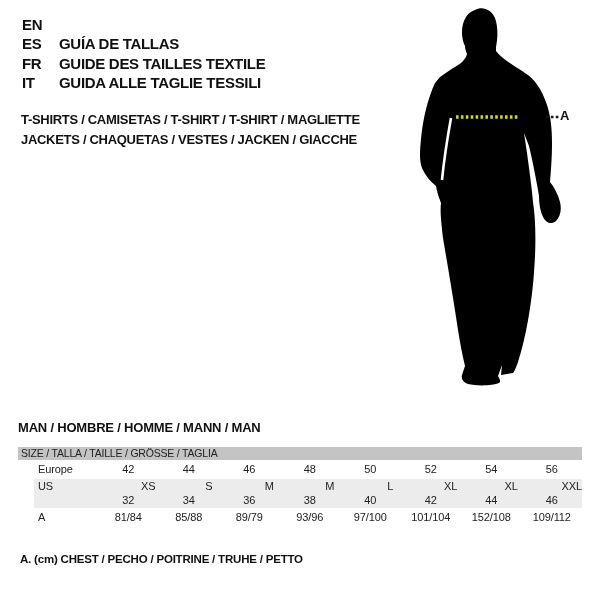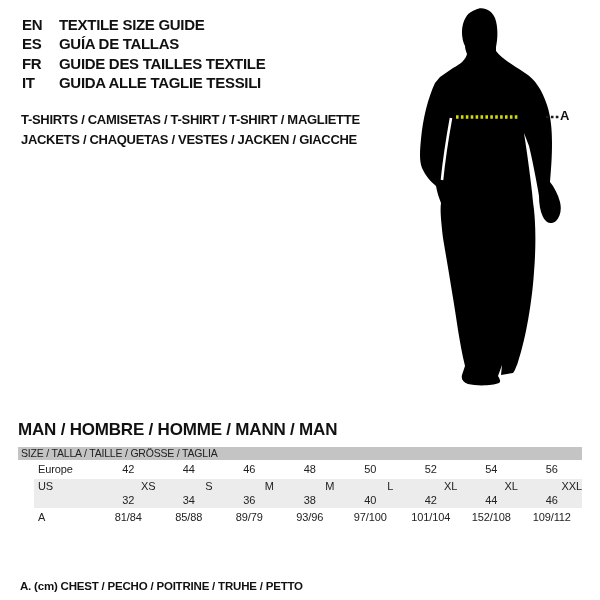--- a/index.html
+++ b/index.html
@@ -15,49 +15,48 @@
   
   .cat-block{position:absolute;left:21px;top:110px;font-size:13px;font-weight:700;
              letter-spacing:-0.3px;line-height:19.5px;}
 
   
   .figure{position:absolute;left:412px;top:6px;width:160px;height:392px;}
   .figure svg{display:block;}
   .measure-a{position:absolute;left:560px;top:108px;font-size:13px;font-weight:700;}
 
   
-  .section-title{position:absolute;left:18px;top:420px;font-size:17px;font-weight:700;
+  .section-title{position:absolute;left:18px;top:420px;font-size:13px;font-weight:700;
                  letter-spacing:-0.2px;}
 
   
   .size-table{position:absolute;left:18px;top:447px;width:564px;}
   .tbl-header{height:12.5px;background:#c4c4c4;display:flex;align-items:center;
               padding-left:3px;font-size:10.5px;color:#222;letter-spacing:-0.2px;}
   .trow{display:flex;align-items:center;font-size:11px;color:#222;letter-spacing:-0.1px;margin-left:16px;}
   .trow.shaded{background:#ececec;}
   .trow .lbl{width:60px;padding-left:4px;}
   .trow .cell{flex:1;text-align:center;}
   #tblRows .trow:nth-child(1){height:19px;}
   #tblRows .trow:nth-child(2){height:14.5px;gap:40px;}
   #tblRows .trow:nth-child(3){height:14.5px;}
   #tblRows .trow:nth-child(4){height:19px;}
 
   
-  .footnote{position:absolute;left:20px;top:580px;font-size:11.5px;font-weight:700;
+  .footnote{position:absolute;left:20px;top:553px;font-size:11.5px;font-weight:700;
             letter-spacing:-0.2px;}
 </style>
 </head>
 <body>
 
 <div class="canvas">
 
   <div class="lang-block" id="langBlock">
       <div class="lang-row">
         <span class="lang-code">EN</span>
-        <span>TEXTILE SIZE GUIDE</span>
       </div>
       <div class="lang-row">
         <span class="lang-code">ES</span>
         <span>GUÍA DE TALLAS</span>
       </div>
       <div class="lang-row">
         <span class="lang-code">FR</span>
         <span>GUIDE DES TAILLES TEXTILE</span>
       </div>
       <div class="lang-row">

